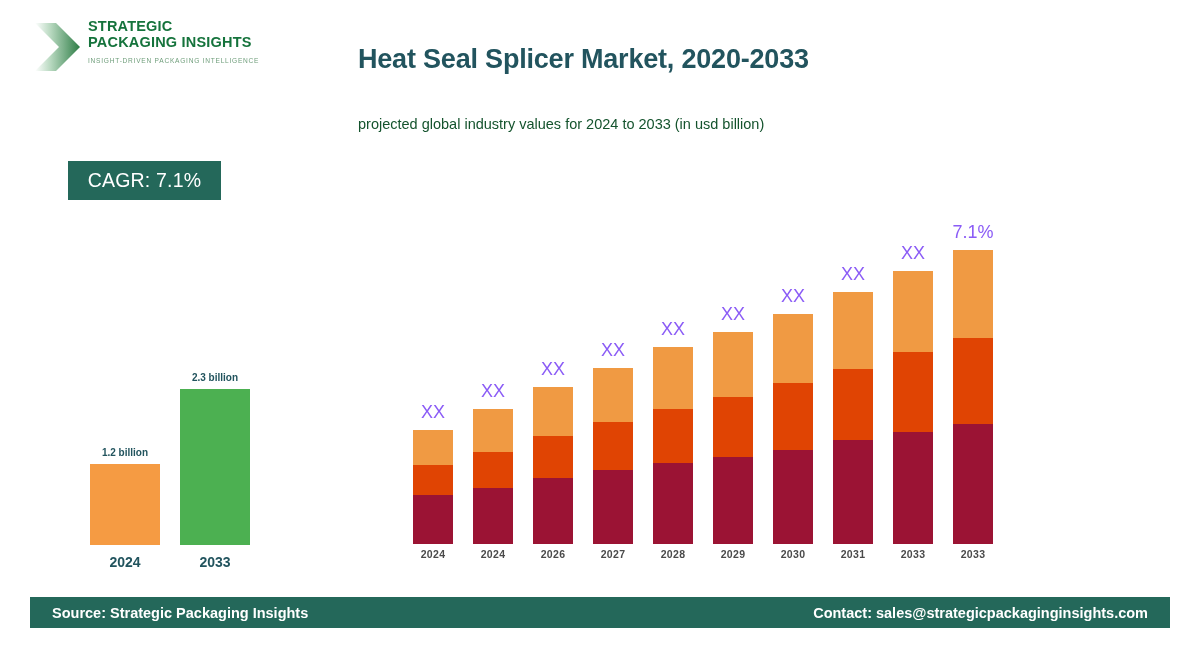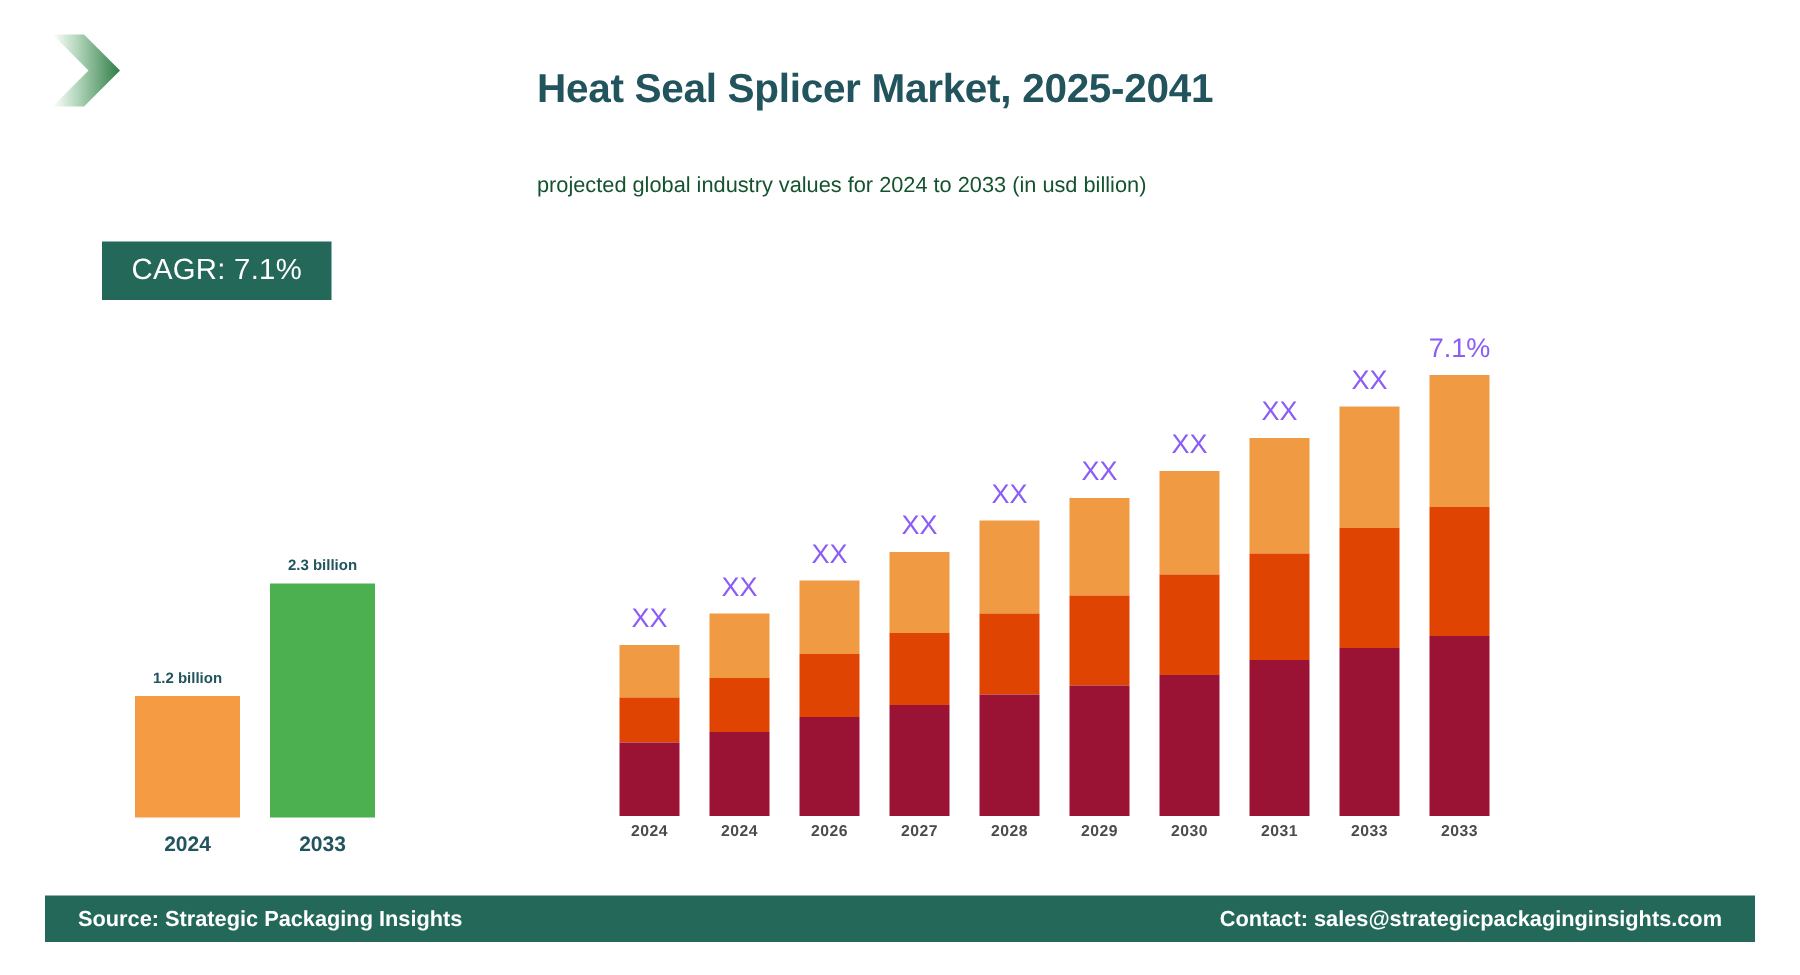--- a/index.html
+++ b/index.html
@@ -188,23 +188,28 @@
       <defs>
         <linearGradient id="chevGrad" x1="0" y1="0" x2="1" y2="0">
           <stop offset="0%" stop-color="#ffffff"></stop>
           <stop offset="35%" stop-color="#b7d8bf"></stop>
           <stop offset="100%" stop-color="#2e7d46"></stop>
         </linearGradient>
       </defs>
       <path d="M3 4 L24 4 L48 28 L24 52 L3 52 L27 28 Z" fill="url(#chevGrad)"></path>
     </svg>
   </div>
+  <div id="logo-text">
+    <div class="logo-line">STRATEGIC</div>
+    <div class="logo-line">PACKAGING INSIGHTS</div>
+    <div id="logo-tagline">INSIGHT-DRIVEN PACKAGING INTELLIGENCE</div>
+  </div>
 </div>
 
-<div id="chart-title">Heat Seal Splicer Market, 2025-2041</div>
+<div id="chart-title">Heat Seal Splicer Market, 2020-2033</div>
 <div id="chart-subtitle">projected global industry values for 2024 to 2033 (in usd billion)</div>
 
 <div id="cagr-badge">
   <span>CAGR: 7.1%</span>
 </div>
 
 <div id="left-panel">
     <div class="cmp-col" style="left: 30px;">
       <div class="cmp-value">1.2 billion</div>
       <div class="cmp-bar" style="height: 81.2308px; background: rgb(245, 155, 67);"></div>

